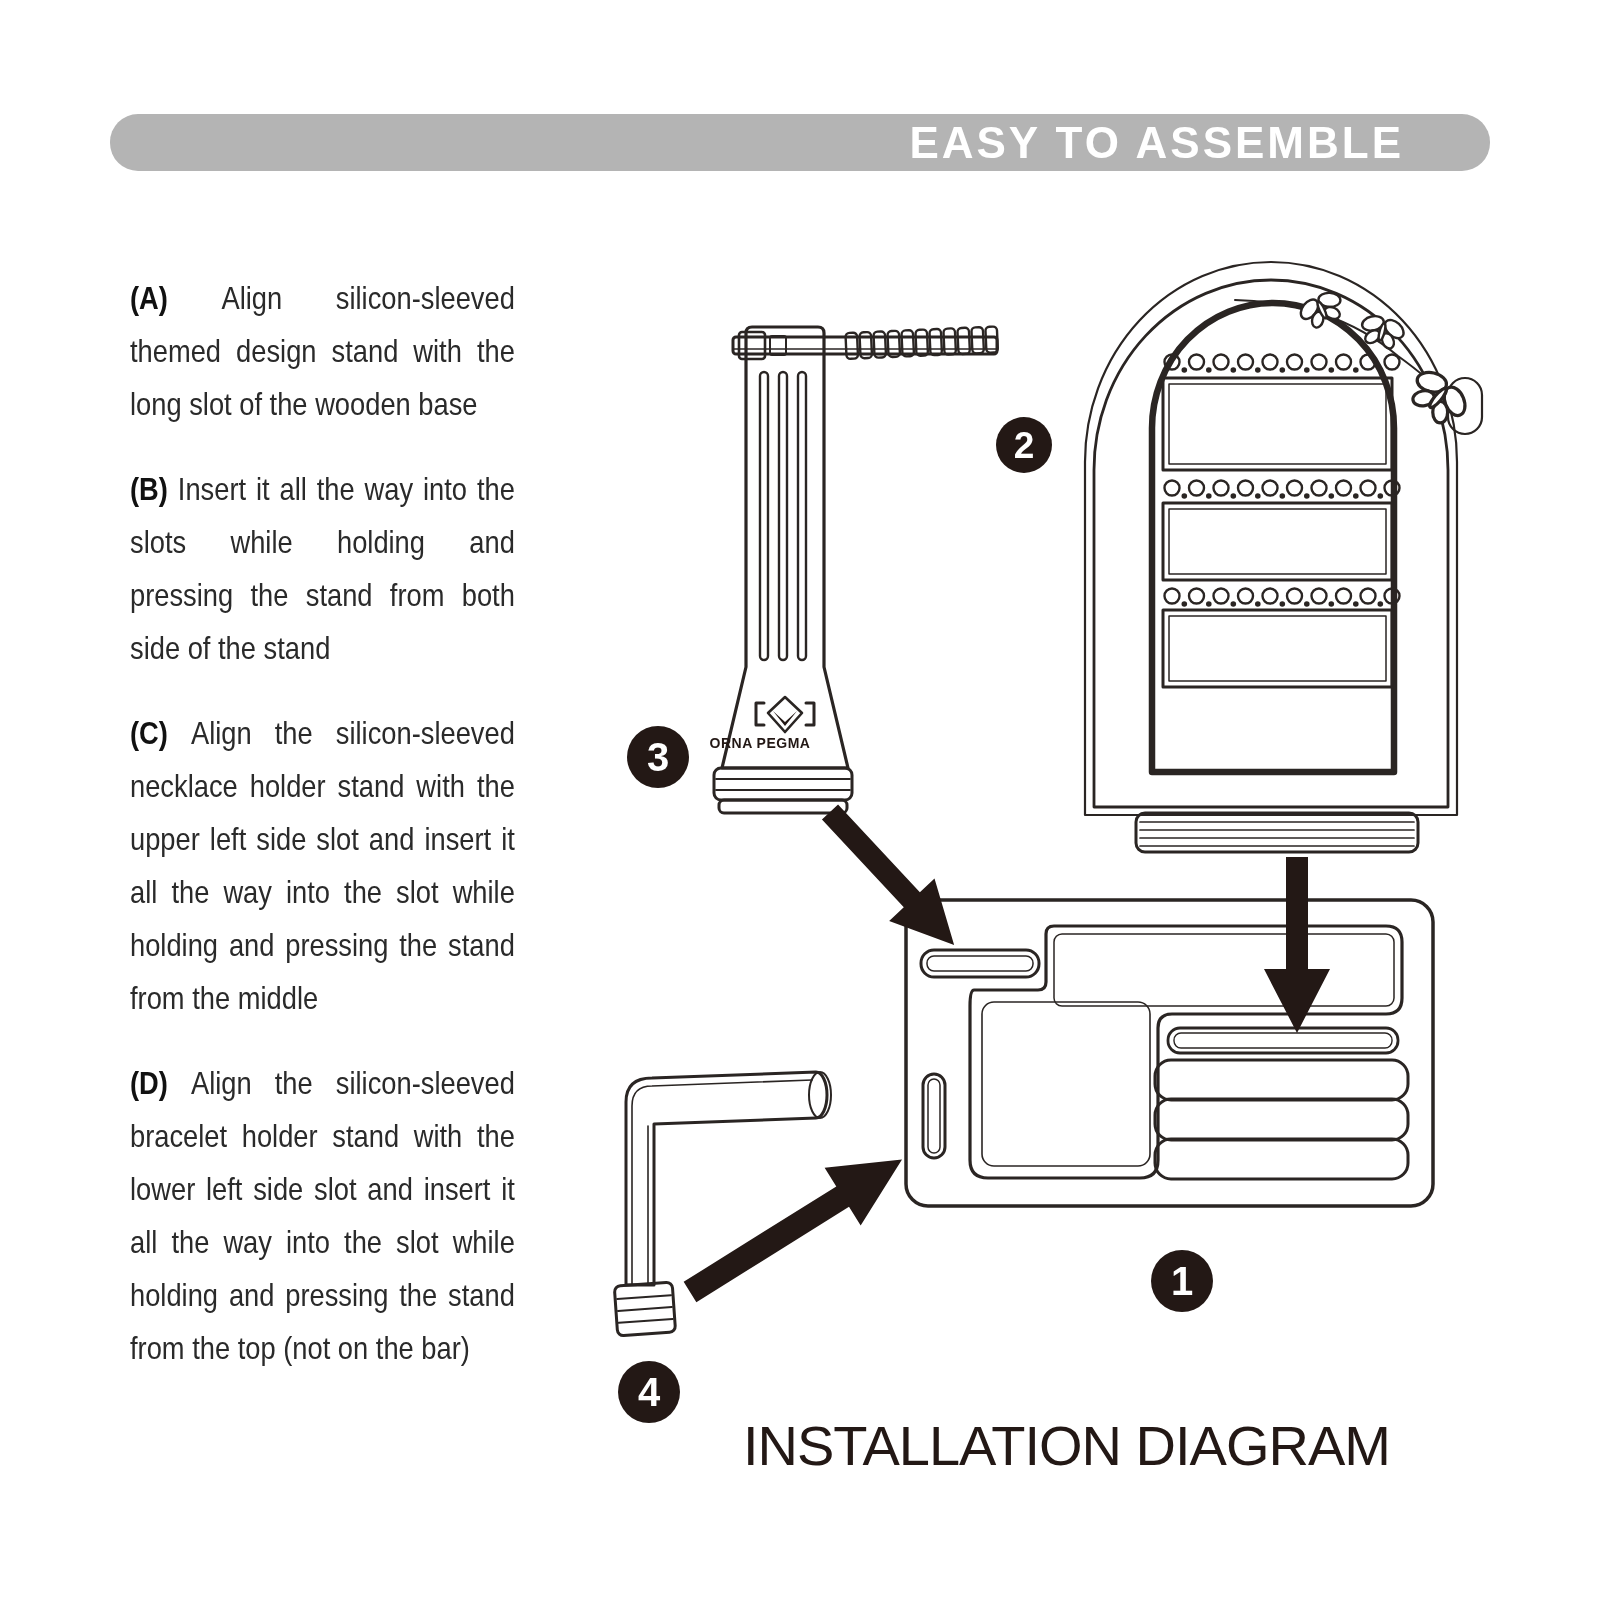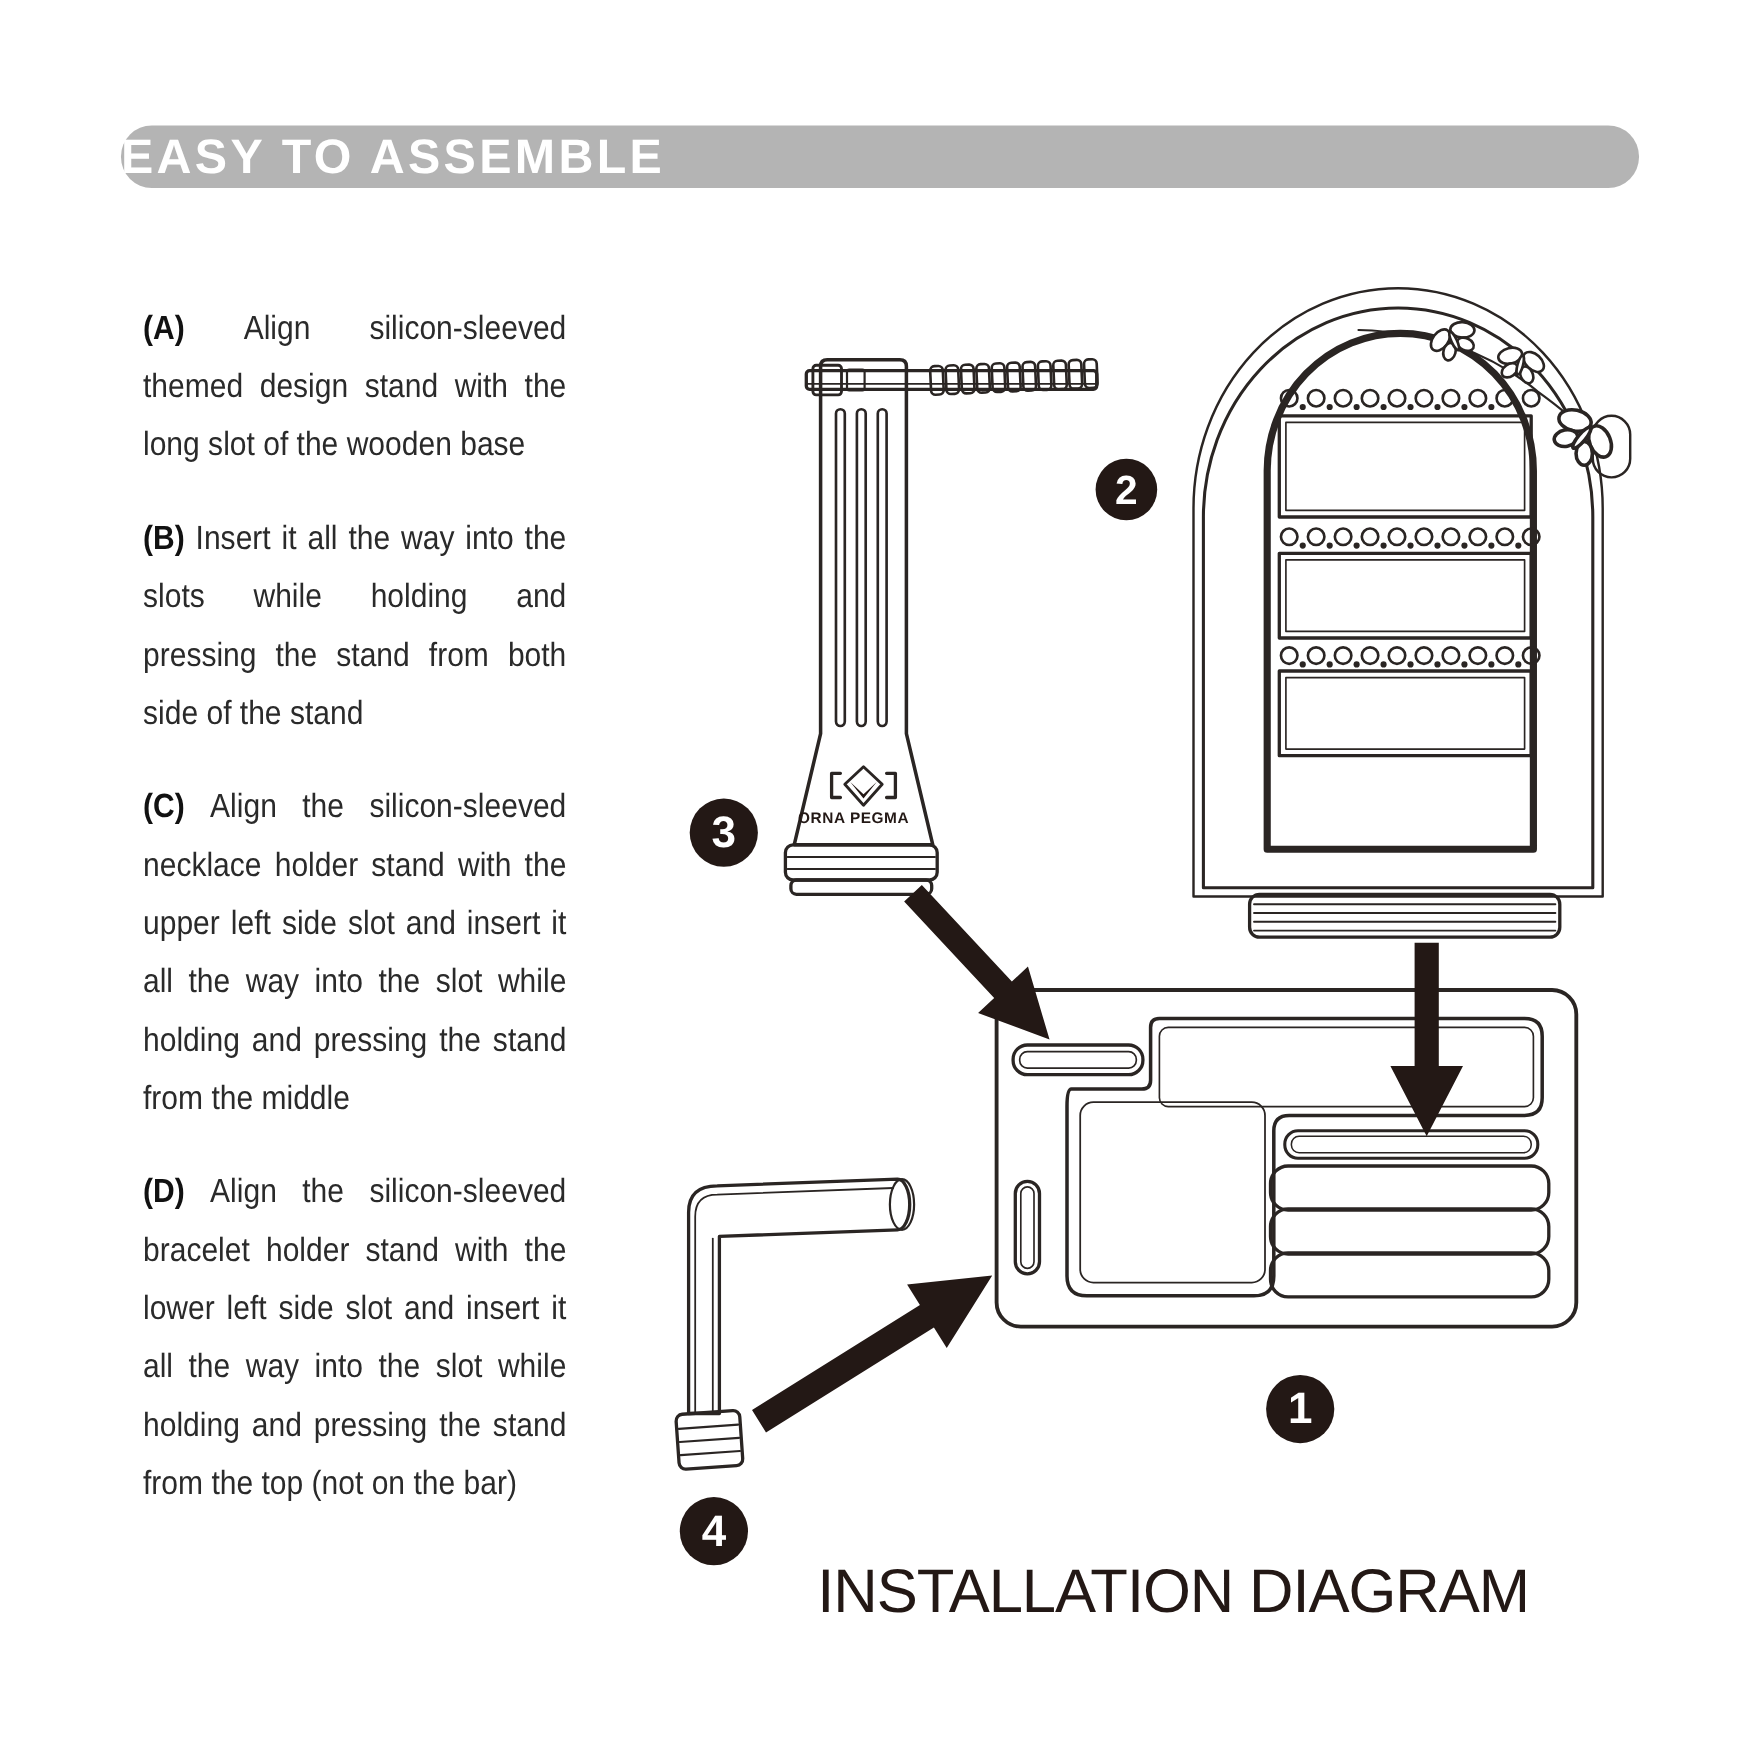--- a/index.html
+++ b/index.html
@@ -4,41 +4,41 @@
 <title>EASY TO ASSEMBLE</title>
 <style>
   html,body{margin:0;padding:0;}
   body{
     width:1600px;height:1600px;position:relative;background:#ffffff;
     font-family:"Liberation Sans", sans-serif;overflow:hidden;color:#262626;
   }
   .banner{
     position:absolute;left:110px;top:114px;width:1380px;height:57px;
     background:#b4b4b4;border-radius:28px;
-    display:flex;align-items:center;justify-content:flex-start;
+    display:flex;align-items:center;justify-content:flex-end;
     padding-right:86px;box-sizing:border-box;
     color:#ffffff;font-size:44px;font-weight:700;letter-spacing:3px;
   }
   .instructions{
     position:absolute;left:130px;top:272px;width:430px;
     transform:scaleX(0.895);transform-origin:0 0;
     font-size:30.5px;line-height:53px;color:#2a2a2a;
   }
   .instructions p{margin:0 0 32px 0;text-align:justify;}
   .instructions b{font-weight:700;color:#111;}
   .instructions b::after{content:" ";}
   .diagram-svg{position:absolute;left:0;top:0;}
   .badge{
     position:absolute;width:62px;height:62px;border-radius:50%;
     background:#231815;color:#fff;font-weight:700;font-size:40px;
     display:flex;align-items:center;justify-content:center;line-height:1;
   }
   .badge.small{width:56px;height:56px;font-size:37px;}
   .brand-text{
-    position:absolute;left:708px;top:735px;width:136px;text-align:center;
+    position:absolute;left:692px;top:735px;width:136px;text-align:center;
     font-size:14px;font-weight:700;letter-spacing:0.5px;color:#231815;
   }
   .diagram-title{
     position:absolute;left:743px;top:1413px;
     font-size:56px;font-weight:400;letter-spacing:-1px;color:#231815;
     white-space:nowrap;
   }
 </style>
 </head>
 <body>

